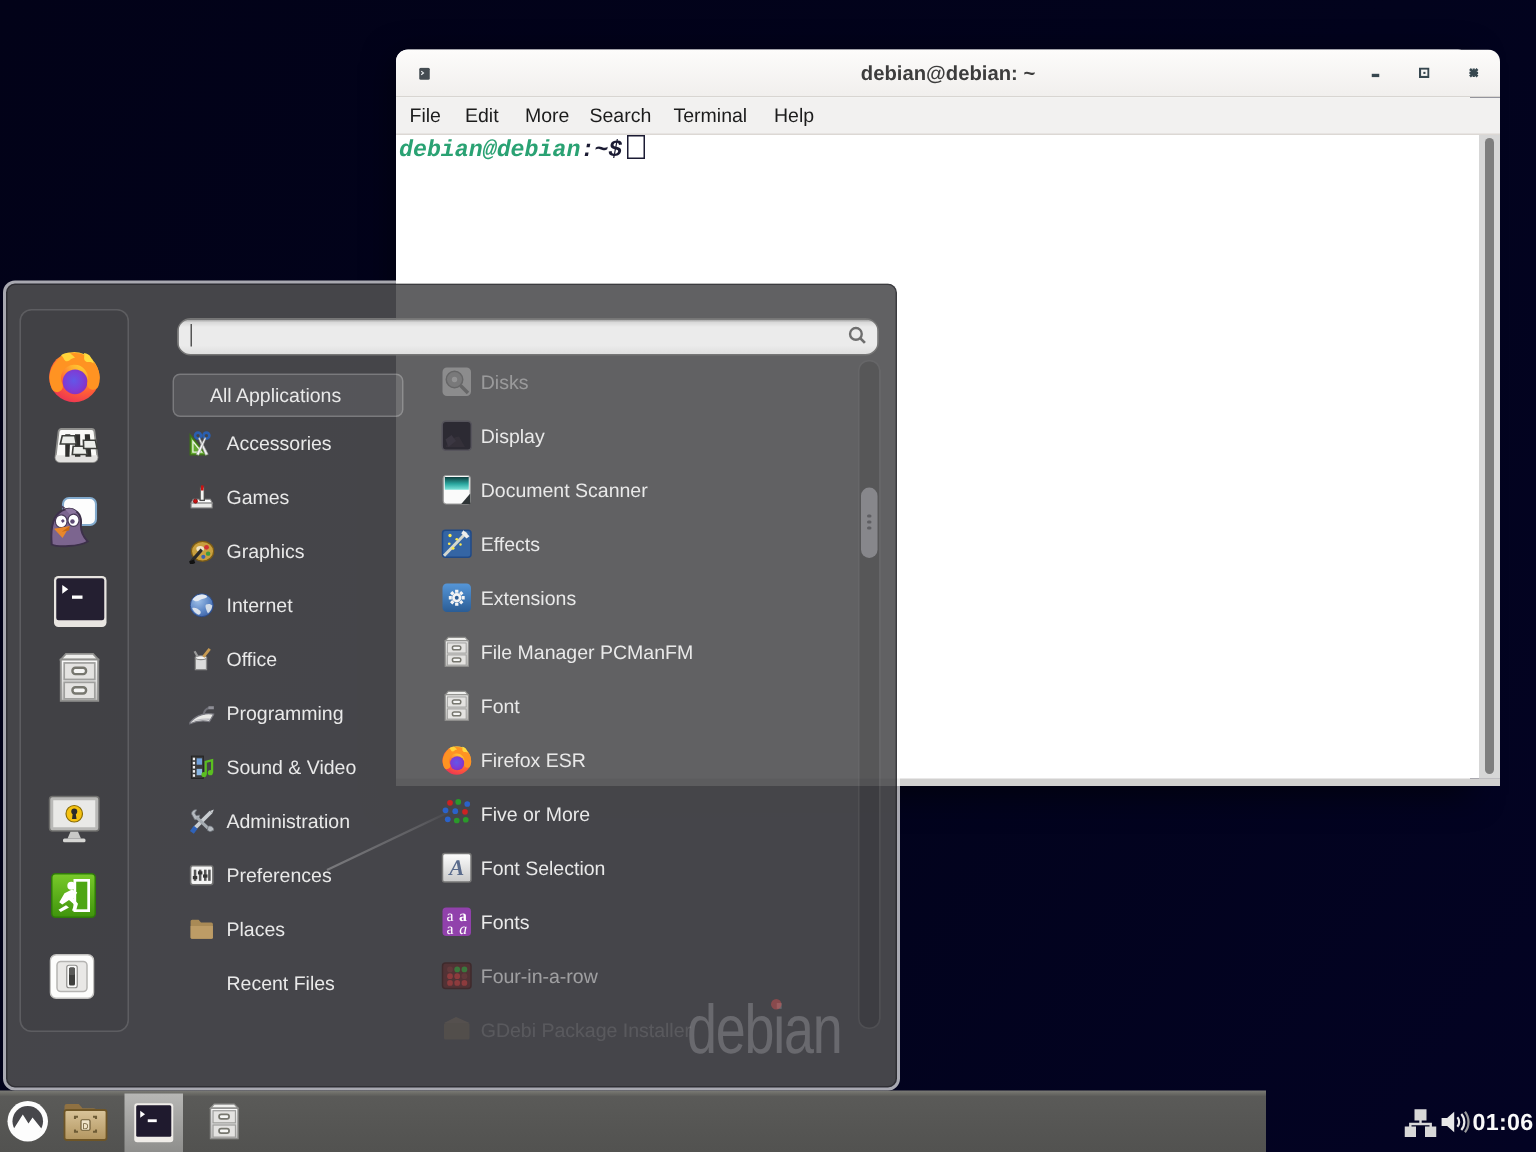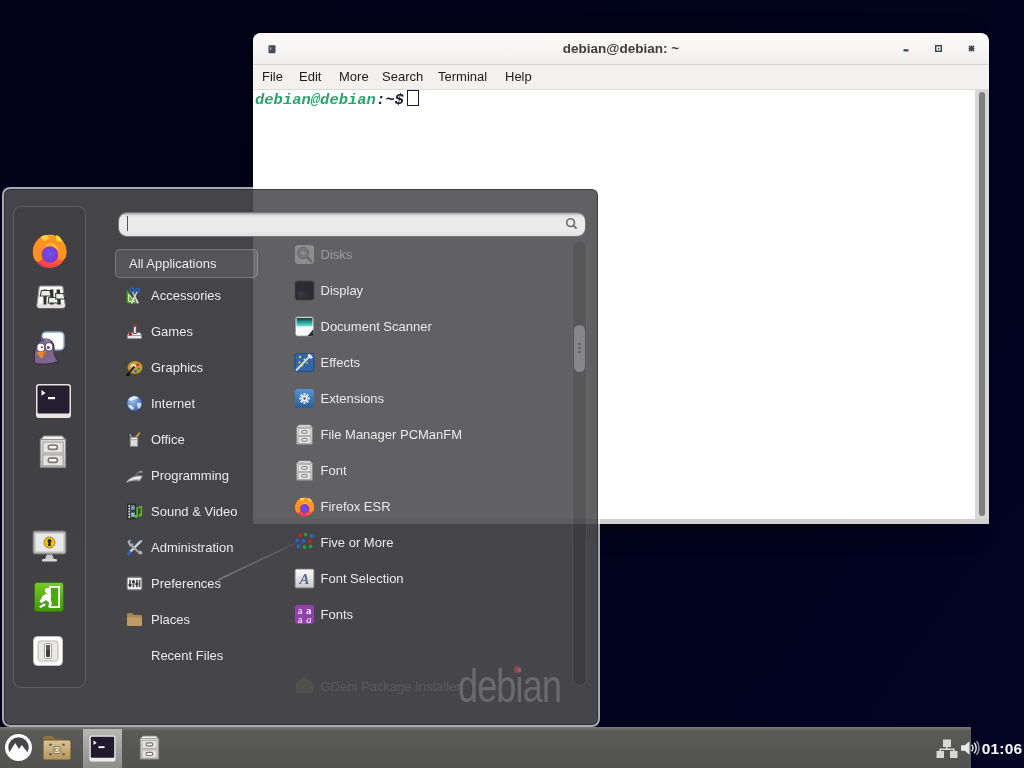--- a/index.html
+++ b/index.html
@@ -2,21 +2,21 @@
 <html><head>
 <meta charset="utf-8">
 <style>
   html,body{margin:0;padding:0;}
   body{width:1024px;height:768px;overflow:hidden;font-family:"Liberation Sans",sans-serif;}
   #stage{position:absolute;left:0;top:0;width:1024px;height:768px;overflow:hidden;
     background:linear-gradient(125deg,#020218 0%,#02031d 60%,#030323 100%);}
   .abs{position:absolute;}
 
   
-  #term{left:253px;top:33px;width:716px;height:491px;border-radius:8px 8px 2px 2px;
+  #term{left:264px;top:33px;width:716px;height:491px;border-radius:8px 8px 2px 2px;
     box-shadow:0 6px 22px rgba(0,0,0,0.55);background:#fff;}
   #titlebar{left:0;top:0;width:736px;height:31px;border-radius:8px 8px 0 0;
     background:linear-gradient(#fdfcfb,#f1efed);border-bottom:1px solid #d8d5d1;}
   #title{left:0;top:0;width:736px;height:31px;line-height:32px;text-align:center;
     font-size:13.5px;font-weight:bold;color:#3d3d3d;}
   #menubar{left:0;top:32px;width:736px;height:24px;background:#f2f1f0;border-bottom:1px solid #dcd8d4;
     font-size:13px;color:#1c1c1c;text-align:right;}
   .mi{position:absolute;top:0;height:24px;line-height:24px;}
   #tcontent{left:0;top:57px;width:736px;height:429px;background:#ffffff;
     font-family:"Liberation Mono",monospace;font-weight:bold;font-size:15.5px;}
@@ -31,33 +31,33 @@
     background:rgba(77,77,80,0.89);background-clip:padding-box;
     box-shadow:inset 0 0 0 1px rgba(30,30,34,0.55);color:#e9e9e9;}
   #watermark{left:454px;top:470px;font-size:46px;color:rgba(235,235,242,0.215);letter-spacing:-1px;transform:scaleX(0.78);transform-origin:0 0;}
   #wmdot{left:510px;top:477px;width:7px;height:7px;border-radius:4px;background:rgba(205,80,80,0.5);}
   #sidebox{left:9px;top:17px;width:71px;height:480px;border:1px solid rgba(255,255,255,0.15);
     border-radius:8px;background:rgba(0,0,0,0.05);}
   #searchbox{left:114px;top:23px;width:466px;height:23px;border:1px solid #767676;border-radius:9px;
     background:linear-gradient(#9f9f9f 0,#d9d9d9 2px,#ebebeb 5px,#ebebeb 75%,#dfdfdf 100%);}
   #scursor{left:123px;top:27px;width:1px;height:15px;background:#555;}
   #allapps{left:111px;top:60px;width:128px;height:27px;border:1px solid rgba(255,255,255,0.22);
-    border-radius:5px;background:rgba(255,255,255,0.09);line-height:27px;font-size:13px;padding-left:13px;}
+    border-radius:5px;background:rgba(255,255,255,0.09);line-height:27px;font-size:13px;padding-left:24px;}
   .cat{position:absolute;left:119px;width:150px;height:36px;font-size:13px;}
   .cat .ci{position:absolute;left:3px;top:9px;width:17px;height:17px;}
   .cat .ct{position:absolute;left:28px;top:0;line-height:36px;}
   .app{position:absolute;left:288px;width:270px;height:36px;font-size:13px;text-decoration:underline;}
   .app .ai{position:absolute;left:2px;top:7px;width:21px;height:21px;}
   .app .at{position:absolute;left:28.5px;top:0;line-height:36px;}
   #msb{left:568px;top:51px;width:13px;height:444px;background:rgba(0,0,0,0.10);border:1px solid rgba(255,255,255,0.09);border-radius:7px;}
   #mthumb{left:569.5px;top:136px;width:11px;height:47px;background:#87878b;border-radius:6px;}
   .grip{position:absolute;left:4px;width:3.4px;height:1.6px;background:#5f5f63;border-radius:1px;}
 
   
-  #panel{left:0;top:727px;width:971px;height:41px;
+  #panel{left:0;top:727px;width:844px;height:41px;
     background:linear-gradient(#7b7b76 0,#6b6b66 2px,#5a5a58 4px,#525250 100%);}
   #activebtn{left:83px;top:2px;width:39px;height:39px;background:linear-gradient(#b7b7b5,#8e8e8c);}
   #clock{left:981px;top:0;width:42px;height:41px;line-height:43px;font-size:15.5px;font-weight:bold;color:#fafafa;text-align:center;letter-spacing:0.2px;}
 </style>
 </head>
 <body>
 <div id="stage">
   <svg width="0" height="0" style="position:absolute">
     <defs>
       <linearGradient id="cabg" x1="0" y1="0" x2="0" y2="1">
@@ -375,20 +375,37 @@
           <rect x="1" y="1" width="19" height="19" rx="2.5" fill="#9141ac"></rect>
           <g font-family="Liberation Serif,serif" font-size="10.5" fill="#fff" text-anchor="middle">
             <text x="6" y="9.8">a</text>
             <text x="14.6" y="9.8" font-weight="bold">a</text>
             <text x="6" y="18.6">a</text>
             <text x="14.8" y="18.6" font-style="italic">a</text>
           </g>
         </svg>
         <span class="at">Fonts</span>
       </div>
+    <div class="app" style="top:443.5px;opacity:0.55">
+        <svg class="ai" viewBox="0 0 21 21">
+          <rect x="1" y="2" width="19" height="17" rx="2" fill="#5e2424" stroke="#3a1515" stroke-width="1"></rect>
+          <g>
+            <circle cx="6" cy="6.3" r="1.9" fill="#7a3030"></circle>
+            <circle cx="10.8" cy="6.3" r="1.9" fill="#33a033"></circle>
+            <circle cx="15.6" cy="6.3" r="1.9" fill="#33a033"></circle>
+            <circle cx="6" cy="10.8" r="1.9" fill="#c93333"></circle>
+            <circle cx="10.8" cy="10.8" r="1.9" fill="#c93333"></circle>
+            <circle cx="15.6" cy="10.8" r="1.9" fill="#7a3030"></circle>
+            <circle cx="6" cy="15.3" r="1.9" fill="#c93333"></circle>
+            <circle cx="10.8" cy="15.3" r="1.9" fill="#c93333"></circle>
+            <circle cx="15.6" cy="15.3" r="1.9" fill="#c93333"></circle>
+          </g>
+        </svg>
+        <span class="at">Four-in-a-row</span>
+      </div>
     <div class="app" style="top:479.5px;opacity:0.12">
         <svg class="ai" viewBox="0 0 21 21">
           <rect x="2" y="6" width="17" height="11" rx="1" fill="#b08d57"></rect>
           <path d="M2 6l8-4 9 4" fill="#c6a36d"></path>
         </svg>
         <span class="at">GDebi Package Installer</span>
       </div>
 
     <div id="msb" class="abs"></div>
     <div id="mthumb" class="abs">

